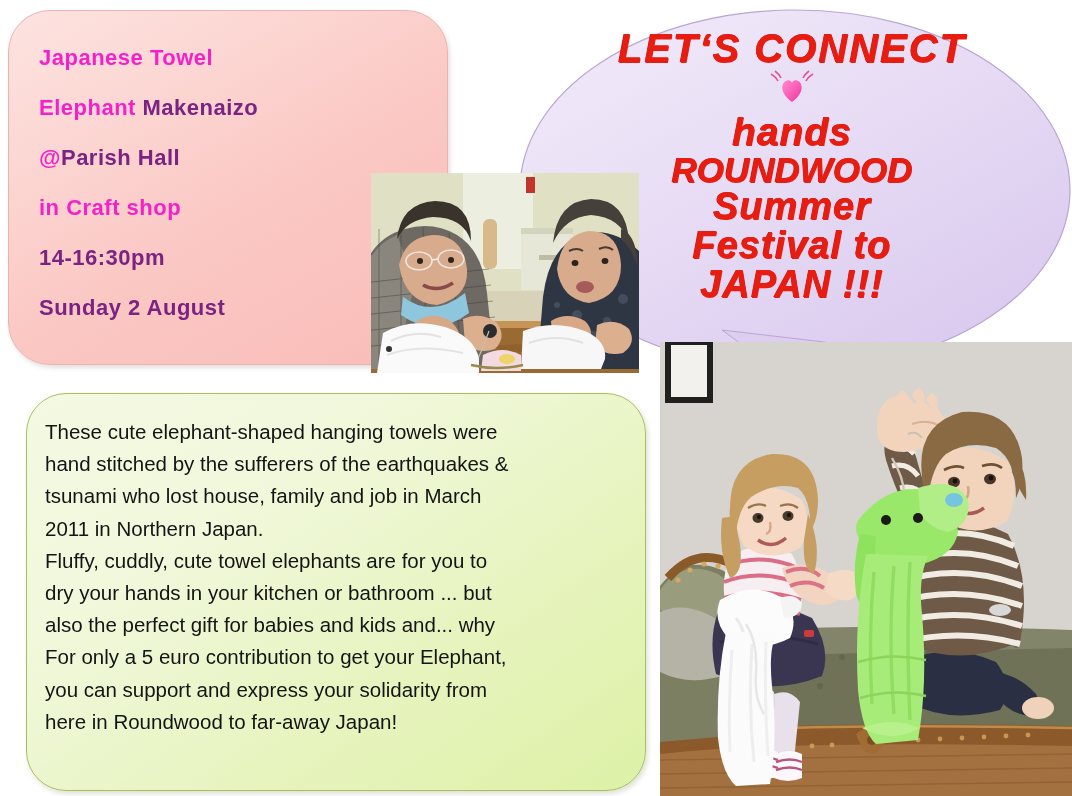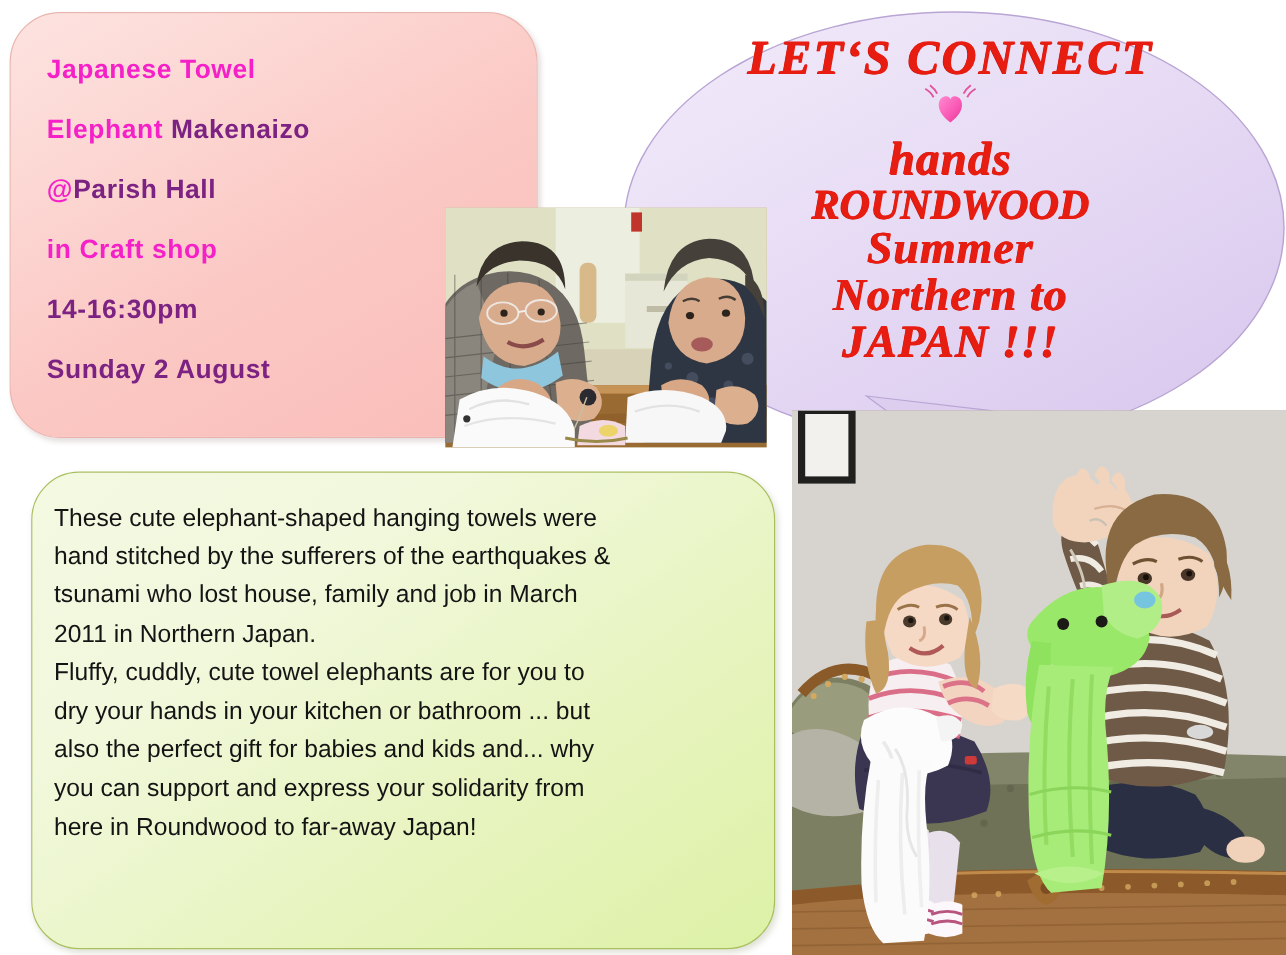--- a/index.html
+++ b/index.html
@@ -35,21 +35,21 @@
   .bubble-wrap{
     position:absolute; left:512px; top:2px; width:560px; height:420px;
   }
   .bubble-svg{ position:absolute; left:0; top:0; }
   .bubble-text{
     position:absolute; left:0; top:0; width:560px; height:380px;
     text-align:center;
     padding-top:26px;
   }
   .bub-line{
-    font-family:Liberation Serif, serif;
+    font-family:Liberation Sans, sans-serif;
     font-style:italic;
     font-weight:bold;
     color:#e81d12;
     line-height:1.02;
     letter-spacing:1px;
     text-shadow:0.5px 0.5px 0 #e81d12, -0.4px 0.4px 0 #c4150c;
   }
   .bl-1{ font-size:40px; letter-spacing:2px; }
   .bl-heart{ font-size:30px; line-height:1.3; font-style:normal; }
   .bl-2{ font-size:39px; }
@@ -143,33 +143,34 @@
           <path d="M2 5 Q7 8 9 12" stroke="#e0559e" stroke-width="1.6" fill="none"></path>
           <path d="M40 2 Q36 5 34 9" stroke="#e0559e" stroke-width="1.6" fill="none"></path>
           <path d="M44 5 Q39 8 37 12" stroke="#e0559e" stroke-width="1.6" fill="none"></path>
           <path d="M23 33 C10 24 12 13 18 11.5 C21 10.7 22.6 12.4 23 14 C23.4 12.4 25 10.7 28 11.5 C34 13 36 24 23 33 Z" fill="url(#hg)"></path>
         </svg>
       </span>
     </div>
     <div class="bub-line bl-2">hands</div>
     <div class="bub-line bl-3">ROUNDWOOD</div>
     <div class="bub-line bl-4">Summer</div>
-    <div class="bub-line bl-5">Northern to</div>
+    <div class="bub-line bl-5">Festival to</div>
     <div class="bub-line bl-6">JAPAN !!!</div>
   </div>
 </div>
 
 <div class="green-box">
   <div class="desc-line">These cute elephant-shaped hanging towels were</div>
   <div class="desc-line">hand stitched by the sufferers of the earthquakes &amp;</div>
   <div class="desc-line">tsunami who lost house, family and job in March</div>
   <div class="desc-line">2011 in Northern Japan.</div>
   <div class="desc-line">Fluffy, cuddly, cute towel elephants are for you to</div>
   <div class="desc-line">dry your hands in your kitchen or bathroom ... but</div>
   <div class="desc-line">also the perfect gift for babies and kids and... why</div>
+  <div class="desc-line">For only a 5 euro contribution to get your Elephant,</div>
   <div class="desc-line">you can support and express your solidarity from</div>
   <div class="desc-line">here in Roundwood to far-away Japan!</div>
 </div>
 
 <div class="photo photo-sewing">
   <svg width="268" height="200" viewBox="0 0 268 200">
 
     <rect x="0" y="0" width="268" height="200" fill="#d8d2b8"></rect>
     <rect x="0" y="0" width="268" height="118" fill="#dfe0c4"></rect>
     <rect x="92" y="0" width="70" height="96" fill="#eceee0"></rect>

